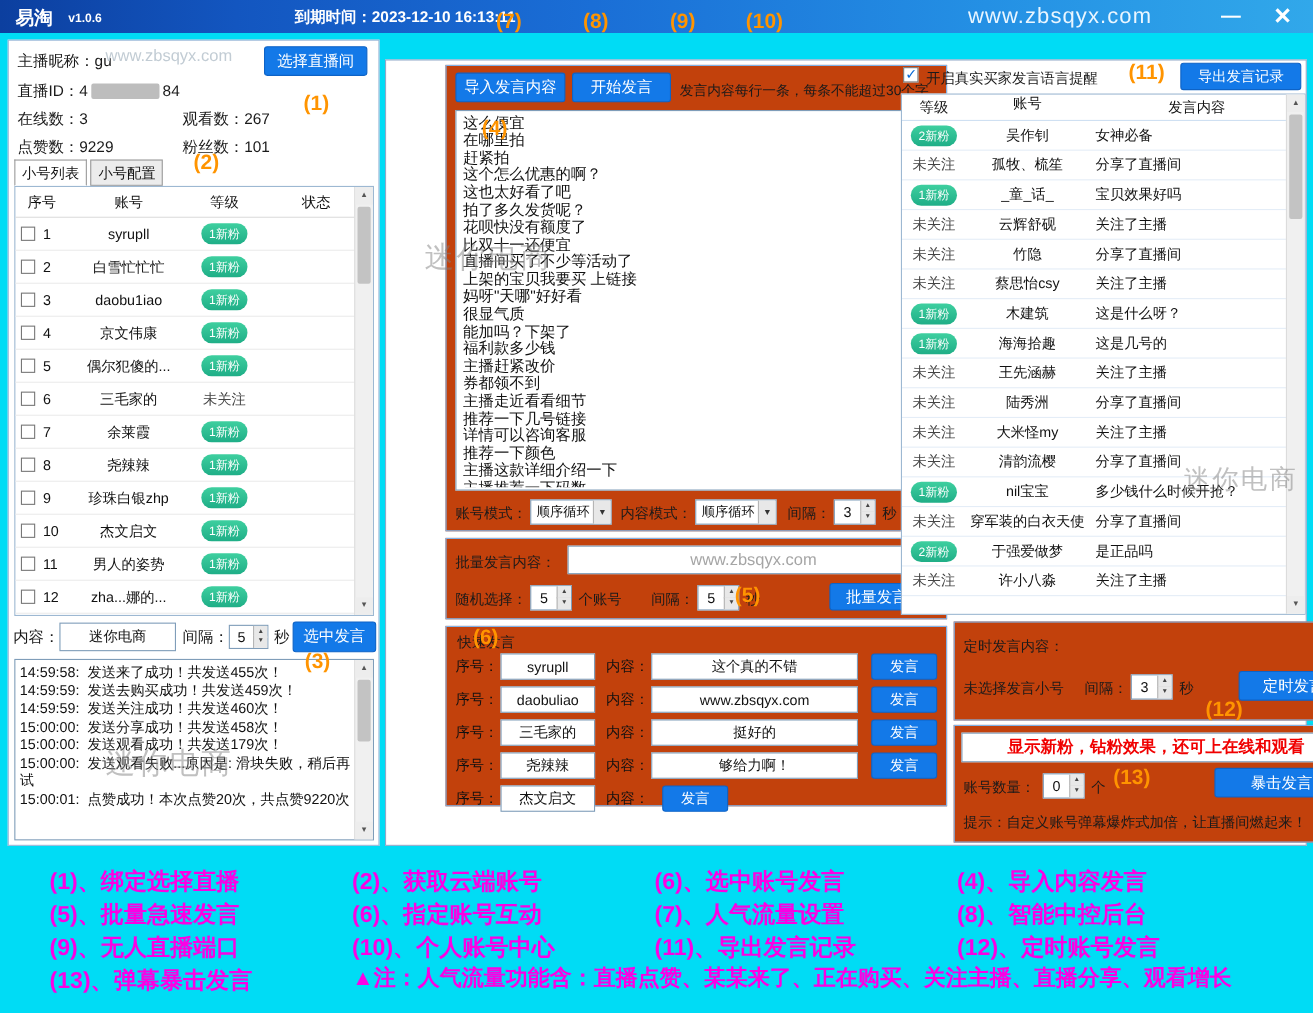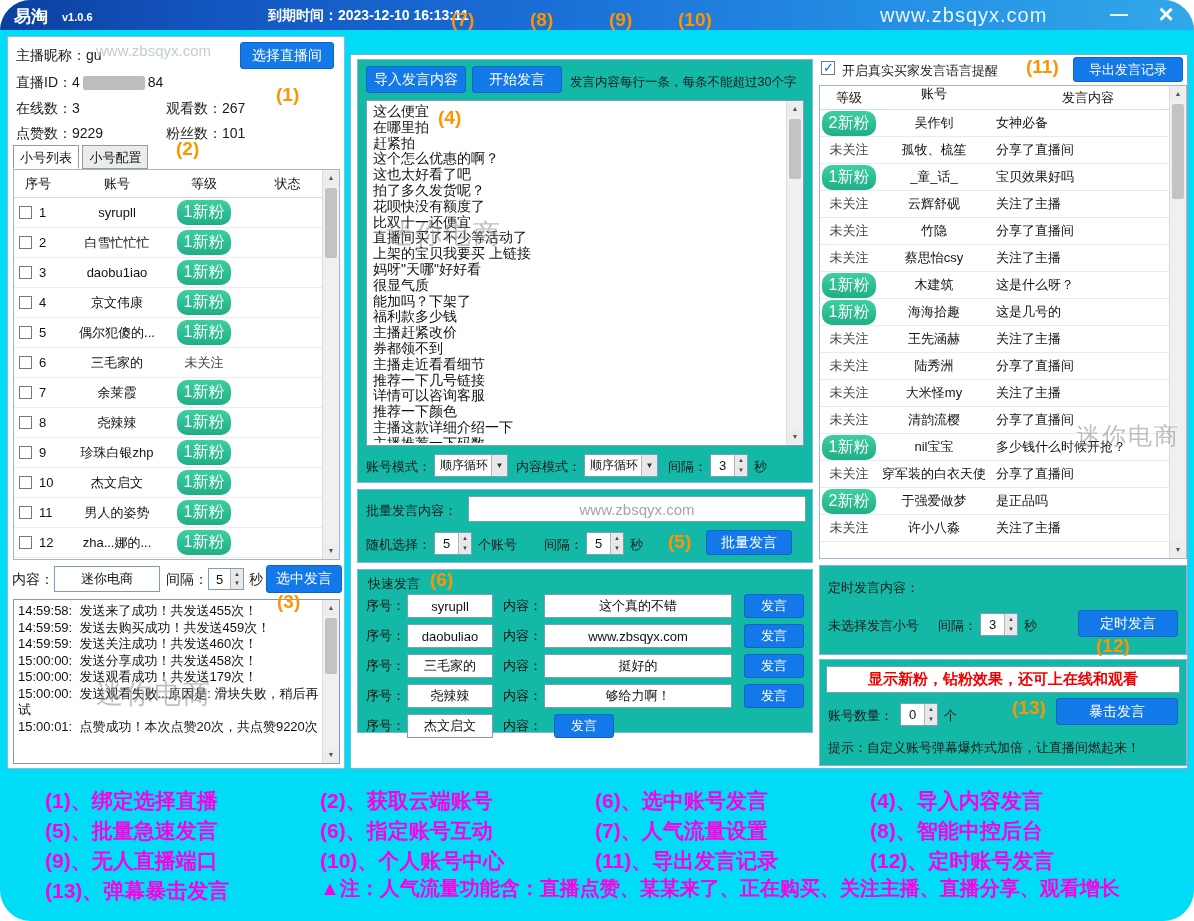--- a/index.html
+++ b/index.html
@@ -1,17 +1,17 @@
 <!DOCTYPE html>
 <html><head>
 <meta charset="utf-8">
 <style>
   * { margin:0; padding:0; box-sizing:border-box; }
   body { font-family:"Liberation Sans","DejaVu Sans",sans-serif; color:#111; }
-  .app { position:relative; width:1194px; height:921px; background:#00dcf5; overflow:hidden;border-radius:31px; }
+  .app { position:relative; width:1194px; height:921px; background:#00dcf5; overflow:hidden; }
 
   
   .titlebar { position:absolute; left:0; top:0; width:100%; height:30px;
     background:linear-gradient(90deg,#0c3f9f 0%,#1356c0 18%,#1a6ed6 45%,#2490e4 75%,#31a8ea 100%);
     color:#fff; }
   .tb-app { position:absolute; left:14px; top:5px; font-size:17px; font-weight:bold; }
   .tb-ver { position:absolute; left:62px; top:11px; font-size:11px; font-weight:bold; }
   .tb-exp { position:absolute; left:268px; top:7px; font-size:14px; font-weight:bold; }
   .tb-site { position:absolute; left:880px; top:4px; font-size:20px; color:#eaf6ff; letter-spacing:1px; }
   .tb-min { position:absolute; right:58px; top:0; width:34px; height:30px; text-align:center; line-height:28px; font-size:18px; font-weight:bold; cursor:pointer; }
@@ -49,31 +49,31 @@
   .ltable { position:absolute; left:5px; top:132px; width:327px; height:391px; border:1px solid #9db8d2; background:#fff; }
   .lt-head { display:flex; height:28px; line-height:28px; text-align:center; font-size:13px; border-bottom:1px solid #dcdcdc; }
   .lt-body { position:relative; }
   .lt-row { display:flex; height:30px; line-height:30px; border-bottom:1px solid #ececec; font-size:13px; }
   .col-no { width:48px; display:flex; align-items:center; padding-left:5px; gap:7px; }
   .col-acc { width:110px; text-align:center; overflow:hidden; }
   .col-lvl { width:64px; text-align:center; }
   .col-st { flex:1; }
   .lt-head .col-no { display:block; padding-left:0; }
   .lvl { display:inline-block; line-height:normal; }
-  .lvl[data-type="badge"] { background:linear-gradient(#3ecf9f,#1fae87); color:#fff; border-radius:10px; font-size:16px; padding:2px 7px; }
+  .lvl[data-type="badge"] { background:linear-gradient(#3ecf9f,#1fae87); color:#fff; border-radius:10px; font-size:11px; padding:2px 7px; }
   .lvl[data-type="plain"] { color:#444; font-size:13px; }
   .logbox { position:absolute; left:5px; top:562px; width:327px; height:165px; border:1px solid #7f9db9; background:#fff; }
   .logtext { position:absolute; left:4px; top:3px; right:20px; bottom:2px; font-size:13px; line-height:16.5px; white-space:pre-wrap; overflow:hidden; }
 
   
   .main-tabs { position:absolute; left:352px; top:33px; height:22px; }
   .main-tabs .tab { display:inline-block; height:22px; line-height:21px; padding:0 13px; font-size:13px; background:#efefef; border:1px solid #9a9a9a; margin-right:-1px; cursor:pointer; }
   .main-tabs .tab.active { background:#fff; border-bottom-color:#fff; position:relative; z-index:2; }
   .tabpage { position:absolute; left:350px; top:54px; width:838px; height:715px; background:#fff; border:1px solid #8fa8c8; }
-  .gbox { position:absolute; border:1px solid #7fb2e8; background:#14b8a6; }
+  .gbox { position:absolute; border:1px solid #7fb2e8; background:#c2410c;margin-left:48px; }
 
   .speech-area { position:absolute; left:8px; top:40px; width:438px; height:346px; border:1px solid #7f9db9; background:#fff; }
   .speech-text { position:absolute; left:6px; top:3px; right:20px; bottom:2px; font-size:14px; line-height:15.8px; white-space:pre-wrap; overflow:hidden; }
 
   
   .rtable { position:absolute; left:468px; top:30px; width:368px; height:474px; border:1px solid #9db8d2; background:#fff; }
   .rt-head { display:flex; height:24px; line-height:24px; text-align:center; font-size:13px; border-bottom:1px solid #cfe0f2; }
   .rt-body { position:relative; overflow:hidden; height:448px; }
   .rt-row { display:flex; min-height:27px; align-items:center; border-bottom:1px solid #e4edf7; font-size:13px; }
   .rc-lvl { width:58px; text-align:center; }

